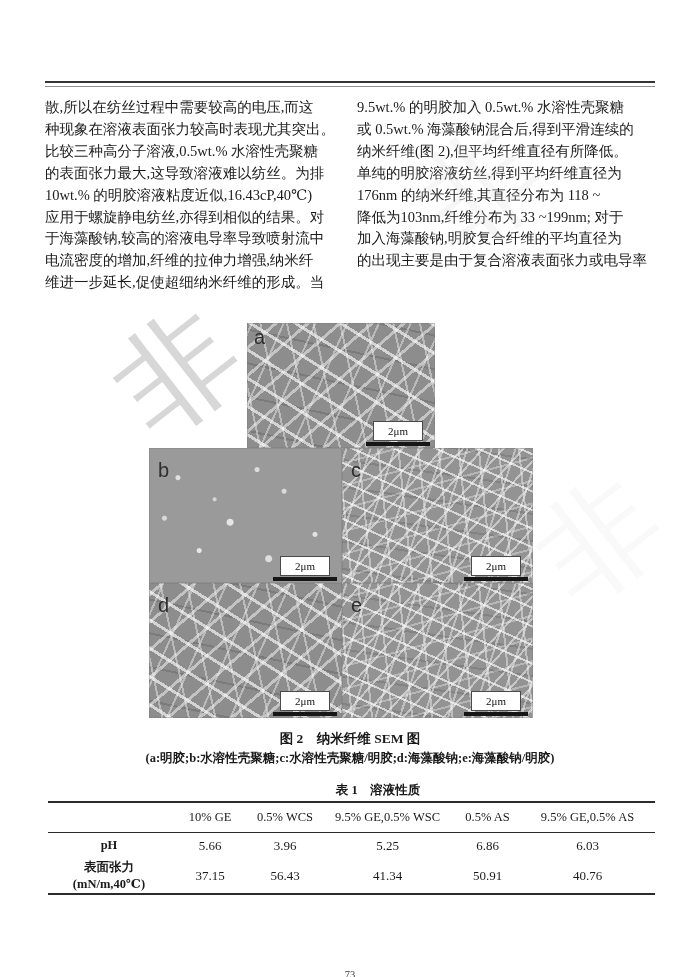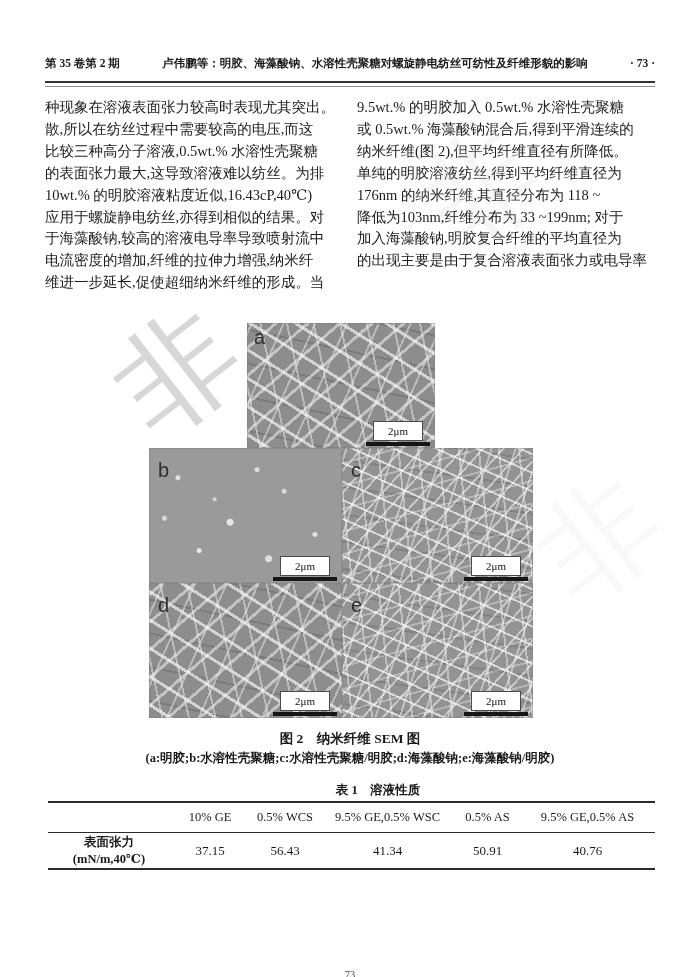--- a/index.html
+++ b/index.html
@@ -111,34 +111,29 @@
   .soltable .rowlabel { font-weight:bold; font-size:12.5px; }
 
   
   .pageno { position:absolute; left:0; top:928px; width:700px; text-align:center; font-size:10.5px; color:#3c3c3c;margin-top:41px; }
 </style>
 </head>
 <body>
 
 <div class="page">
 
-  <div class="header">
-    <span>第 35 卷第 2 期</span>
-    <span>卢伟鹏等：明胶、海藻酸钠、水溶性壳聚糖对螺旋静电纺丝可纺性及纤维形貌的影响</span>
-    <span>· 73 ·</span>
-  </div>
   <div class="header-rule"></div>
 
   <div class="wm wm1">非</div>
   <div class="wm wm2">非</div>
   <div class="wm wm3">非</div>
 
   <div class="col col-left">
+    <div class="bline">散,所以在纺丝过程中需要较高的电压,而这</div>
     <div class="bline">种现象在溶液表面张力较高时表现尤其突出。</div>
-    <div class="bline">散,所以在纺丝过程中需要较高的电压,而这</div>
     <div class="bline">比较三种高分子溶液,0.5wt.% 水溶性壳聚糖</div>
     <div class="bline">的表面张力最大,这导致溶液难以纺丝。为排</div>
     <div class="bline">10wt.% 的明胶溶液粘度近似,16.43cP,40℃)</div>
     <div class="bline">应用于螺旋静电纺丝,亦得到相似的结果。对</div>
     <div class="bline">于海藻酸钠,较高的溶液电导率导致喷射流中</div>
     <div class="bline">电流密度的增加,纤维的拉伸力增强,纳米纤</div>
     <div class="bline">维进一步延长,促使超细纳米纤维的形成。当</div>
   </div>
 
   <div class="col col-right">
@@ -214,20 +209,28 @@
         <td></td>
         <td>10% GE</td>
         <td>0.5% WCS</td>
         <td>9.5% GE,0.5% WSC</td>
         <td>0.5% AS</td>
         <td>9.5% GE,0.5% AS</td>
       </tr>
     </thead>
     <tbody>
       <tr>
+        <td class="rowlabel">pH</td>
+        <td>5.66</td>
+        <td>3.96</td>
+        <td>5.25</td>
+        <td>6.86</td>
+        <td>6.03</td>
+      </tr>
+      <tr>
         <td class="rowlabel">表面张力 (mN/m,40℃)</td>
         <td>37.15</td>
         <td>56.43</td>
         <td>41.34</td>
         <td>50.91</td>
         <td>40.76</td>
       </tr>
     </tbody>
   </table>
 

